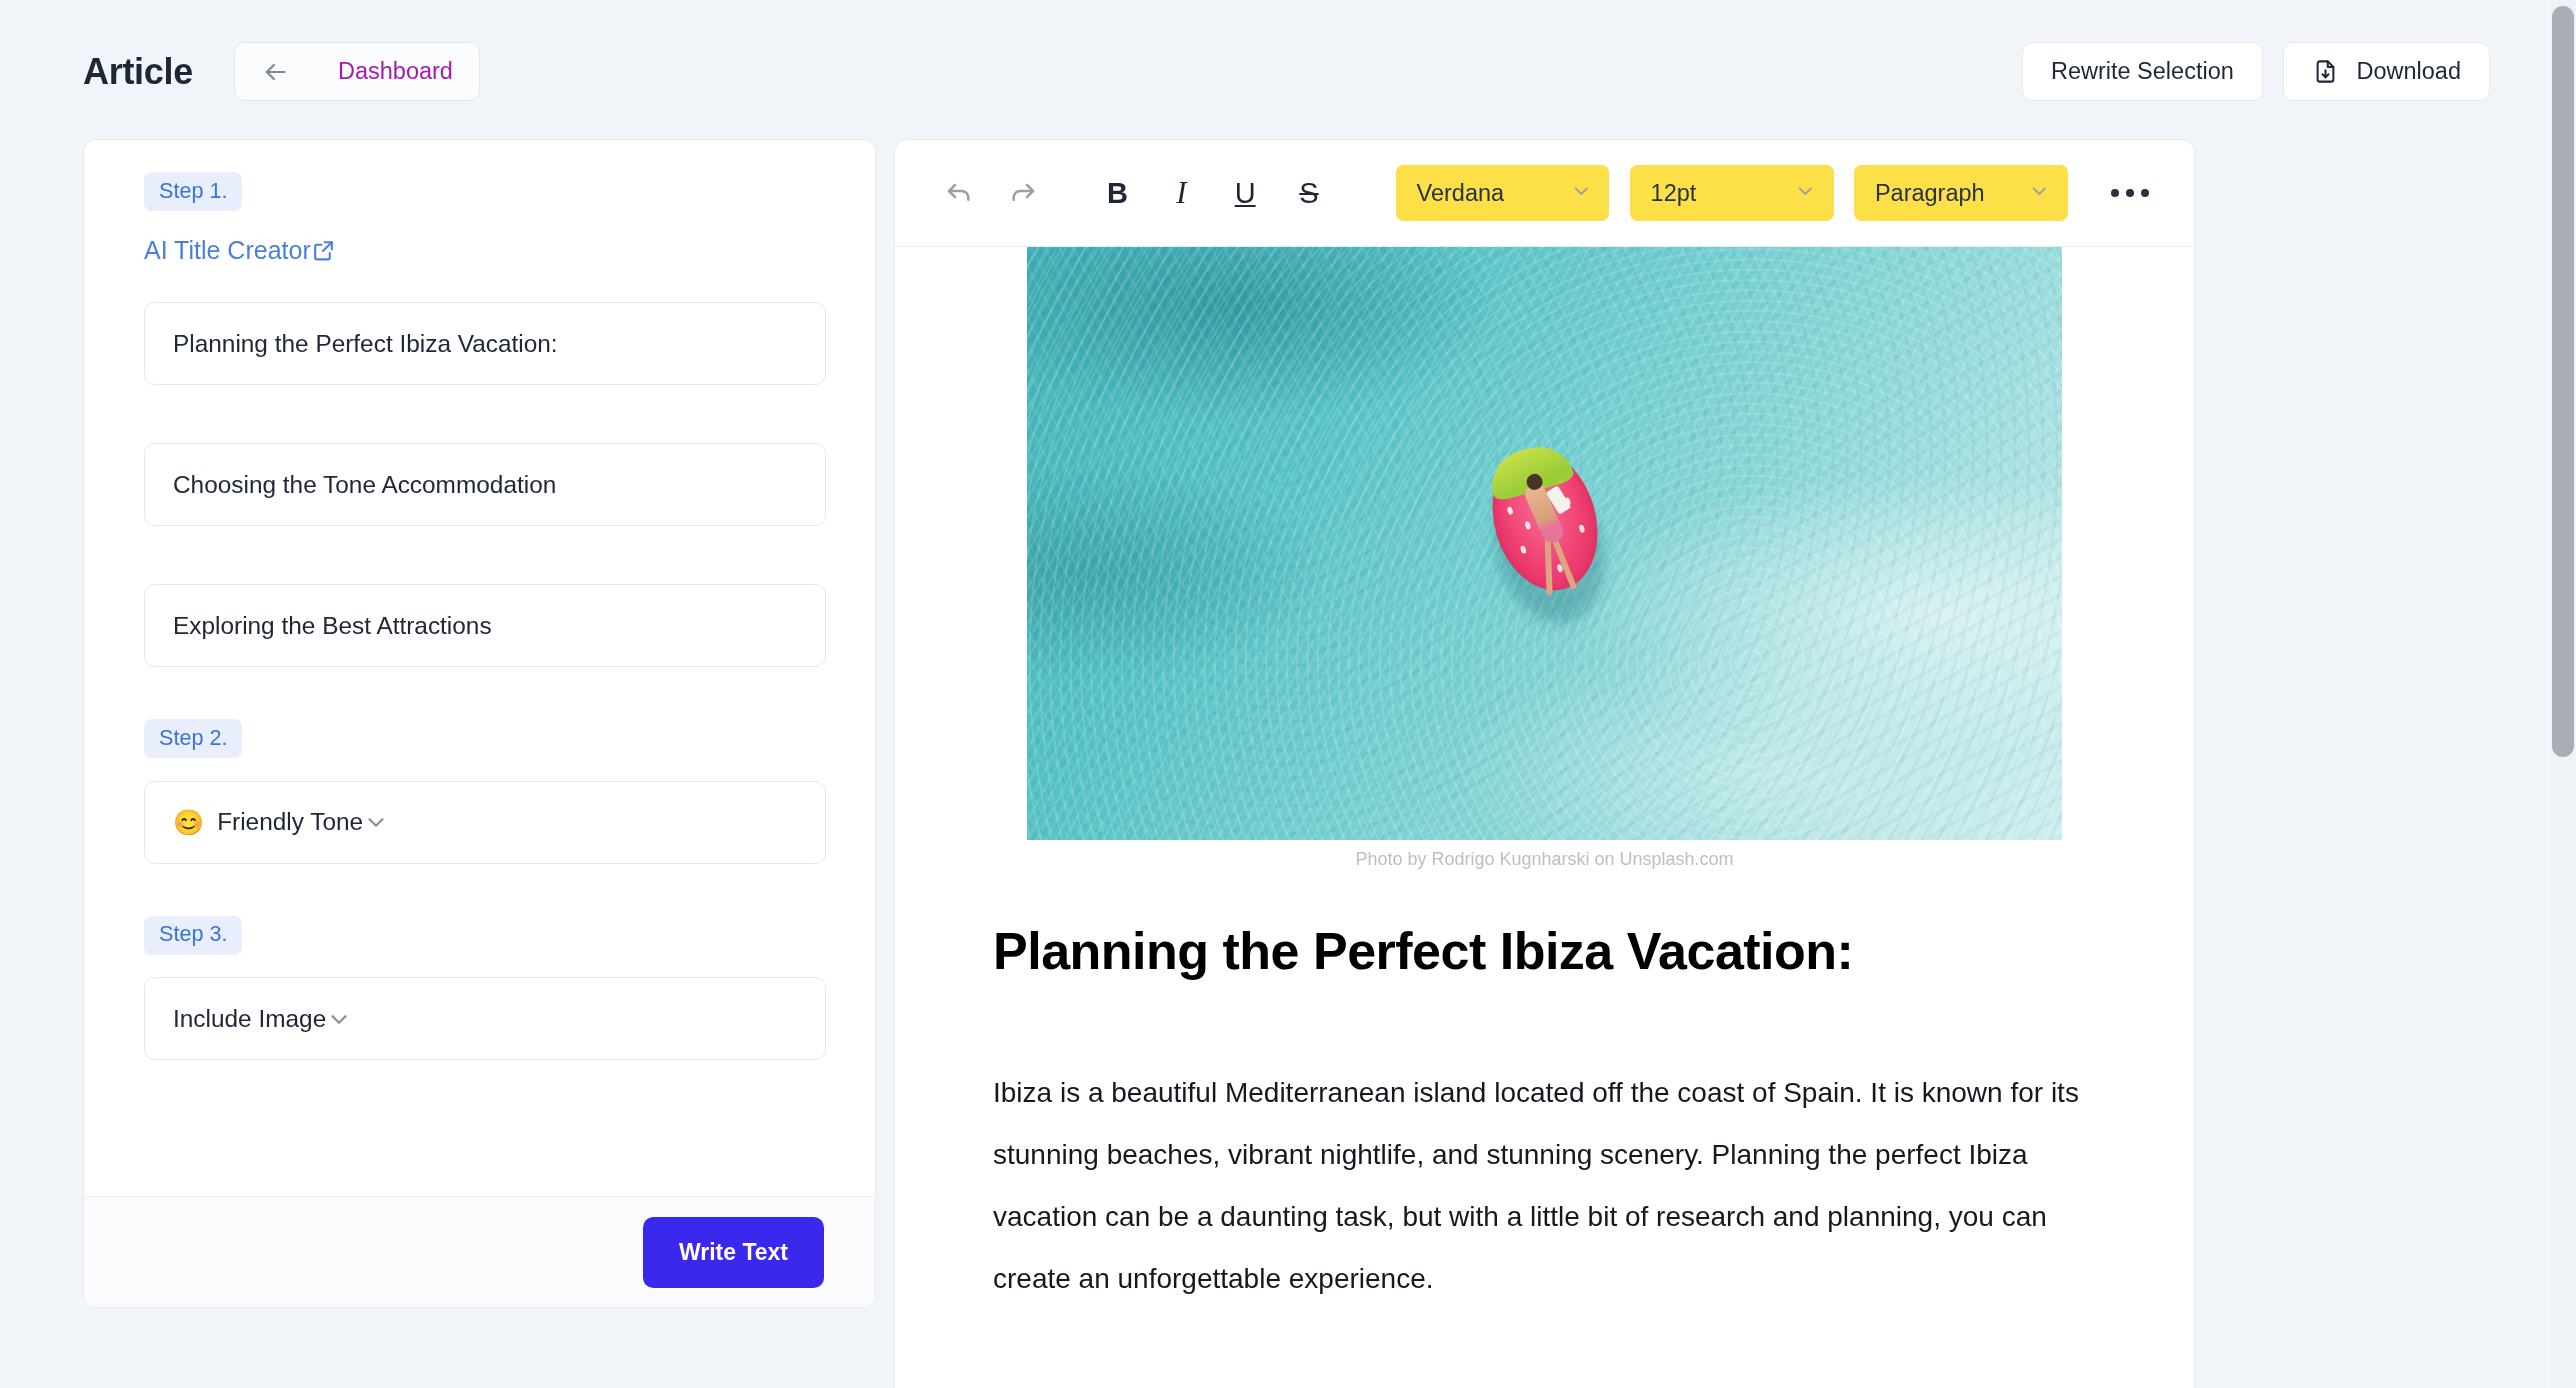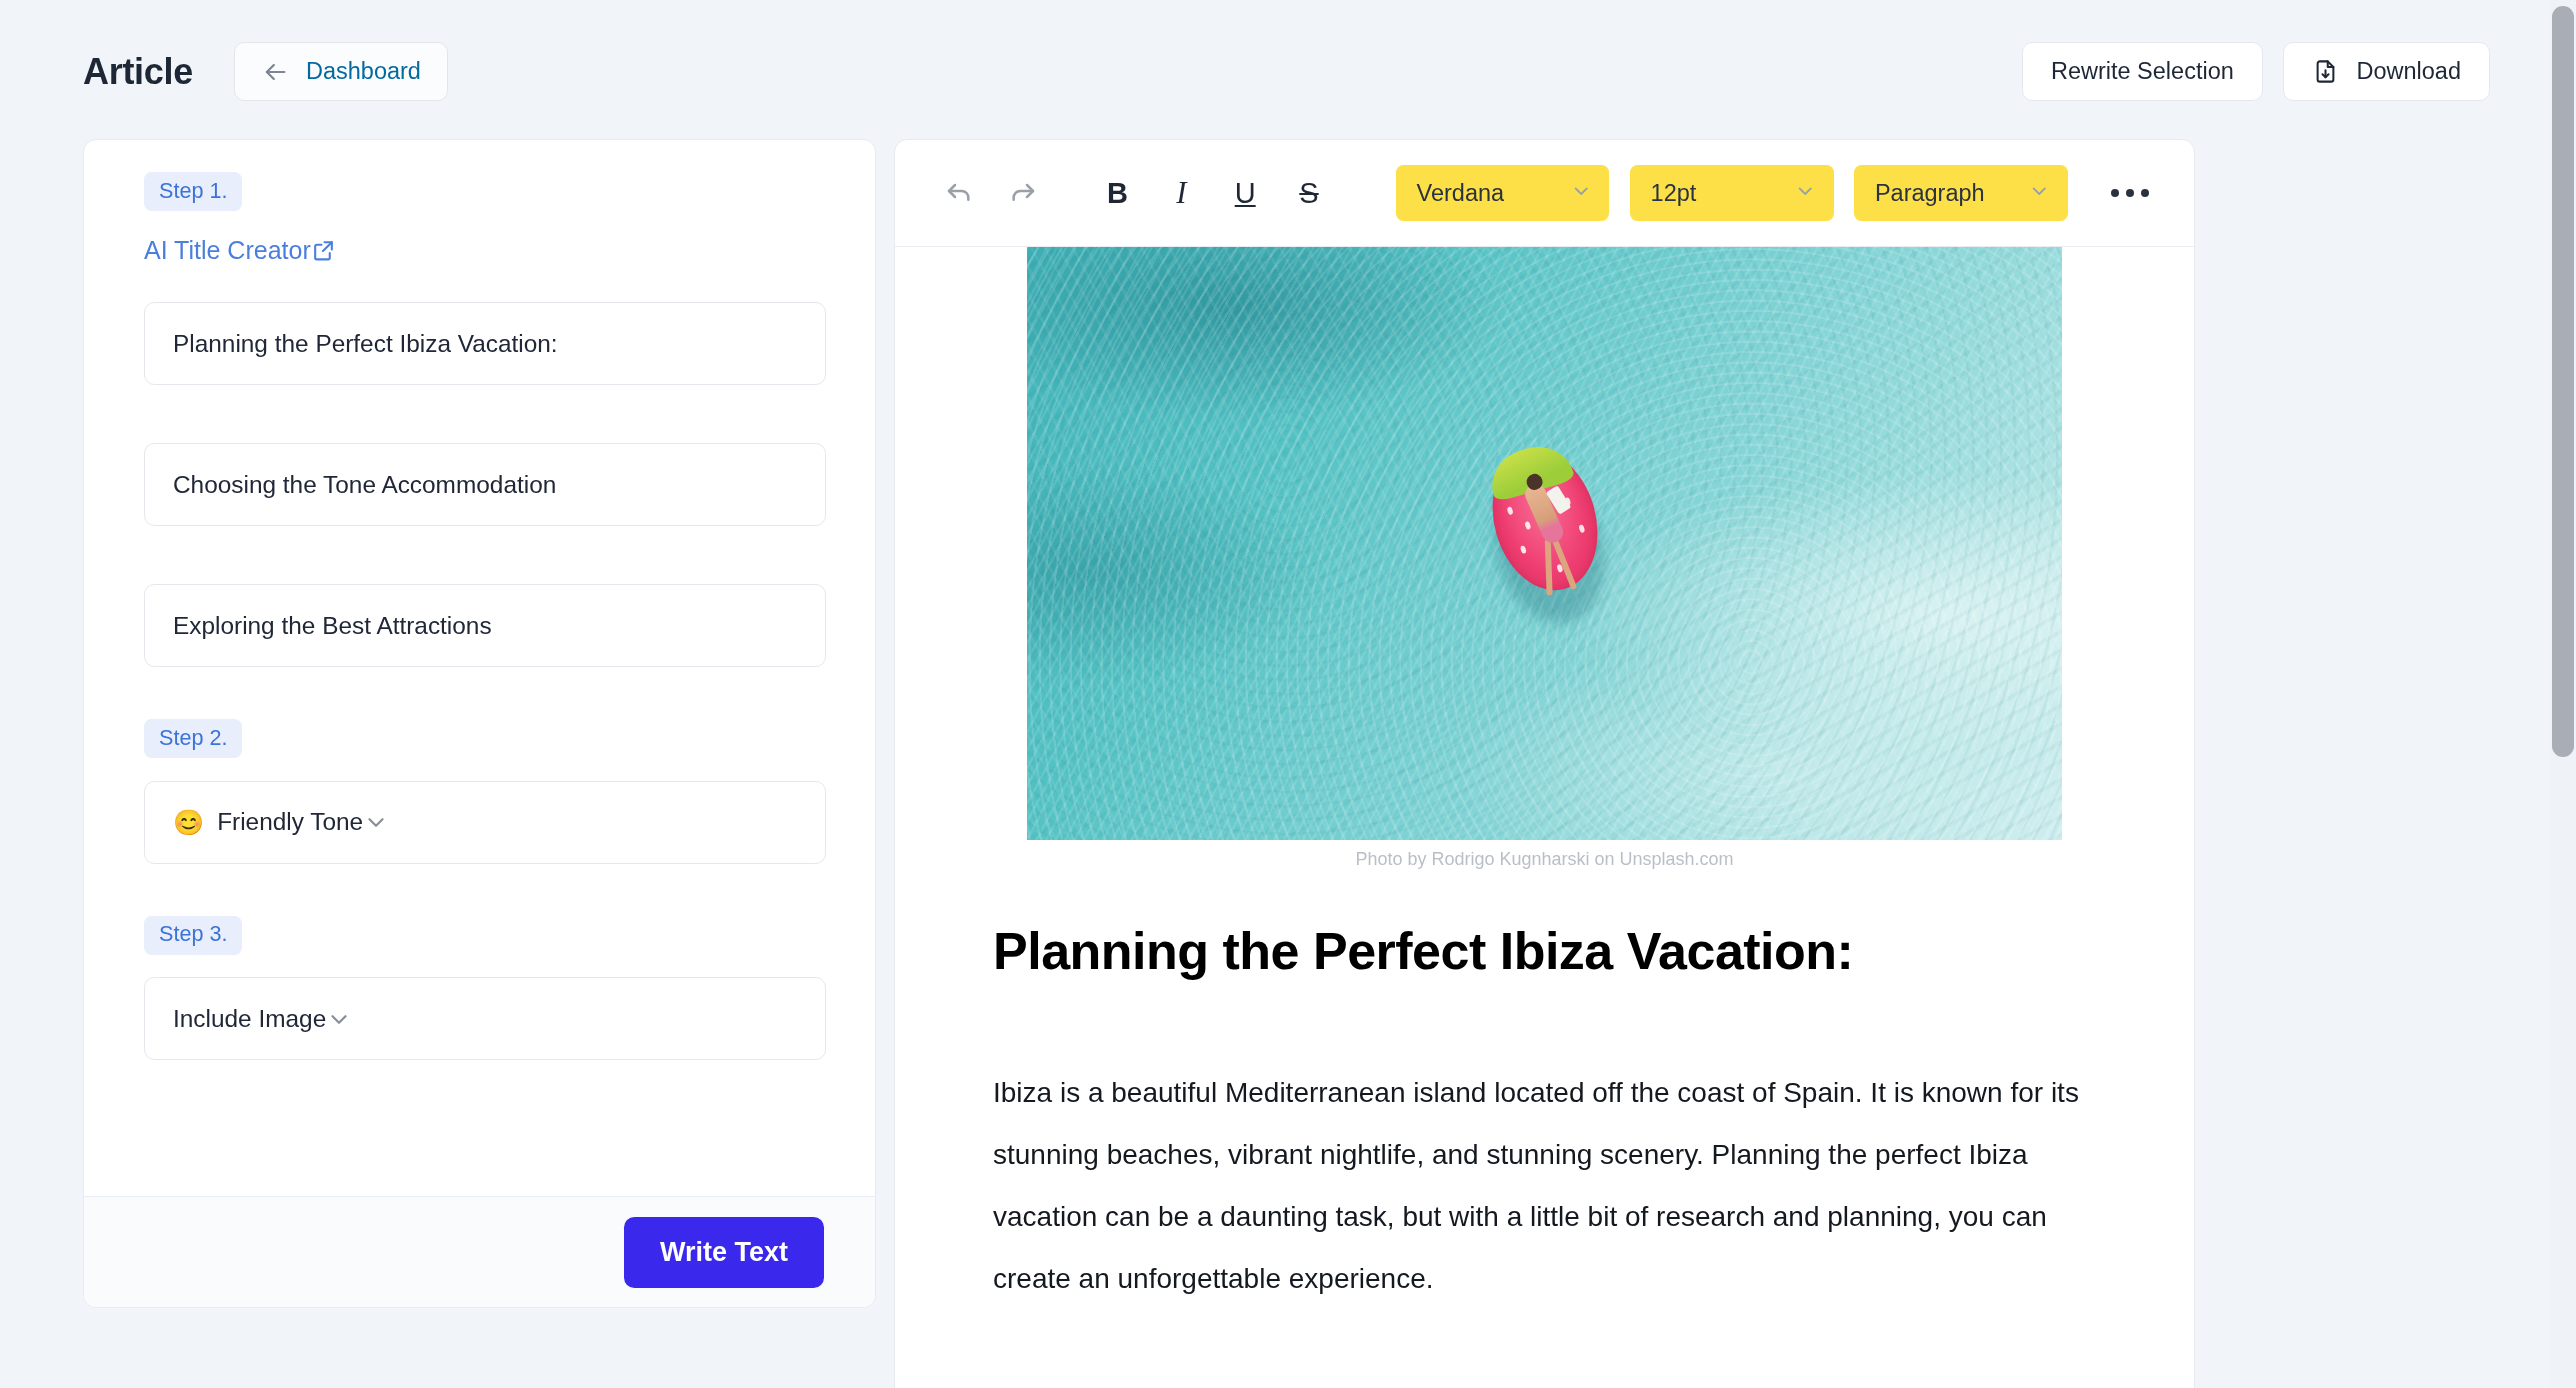--- a/index.html
+++ b/index.html
@@ -24,21 +24,21 @@
   .dashboard-btn {
     margin-left: 41px;
     height: 59px;
     display: flex; align-items: center; gap: 17px;
     padding: 0 26px;
     background: #fbfcfd;
     border: 1.4px solid #e2e6ec;
     border-radius: 10.3px;
     cursor: pointer;
   }
-  .dashboard-btn .lbl { font-size: 23.5px; color: #0369a1; }
+  .dashboard-btn .lbl { font-size: 23.5px; color: #a21caf; margin-left: 32px; }
   .arrow-left-icon { width: 28px; height: 28px; display: block; }
 
   .header-right {
     margin-left: auto; display: flex; align-items: center; gap: 20.7px;
   }
   .hdr-btn {
     height: 59px;
     display: flex; align-items: center; gap: 17px;
     padding: 0 28px;
     background: #ffffff;
@@ -116,21 +116,21 @@
     position: absolute; left: 0; bottom: 0;
     width: 791px; height: 111px;
     background: #fafbfc;
     border-top: 1.4px solid #e9ecf1;
     display: flex; align-items: center; justify-content: flex-end;
     padding-right: 51px;
   }
   .write-btn {
     background: #3a28ec;
     color: #ffffff;
-    font-size: 27px; font-weight: 600;
+    font-size: 23px; font-weight: 600;
     border: none; border-radius: 10.3px;
     padding: 0 36px; height: 71px;
     cursor: pointer;
     display:flex; align-items:center;
   }
 
   
   .editor-panel {
     position: absolute;
     left: 894px; top: 139px;

